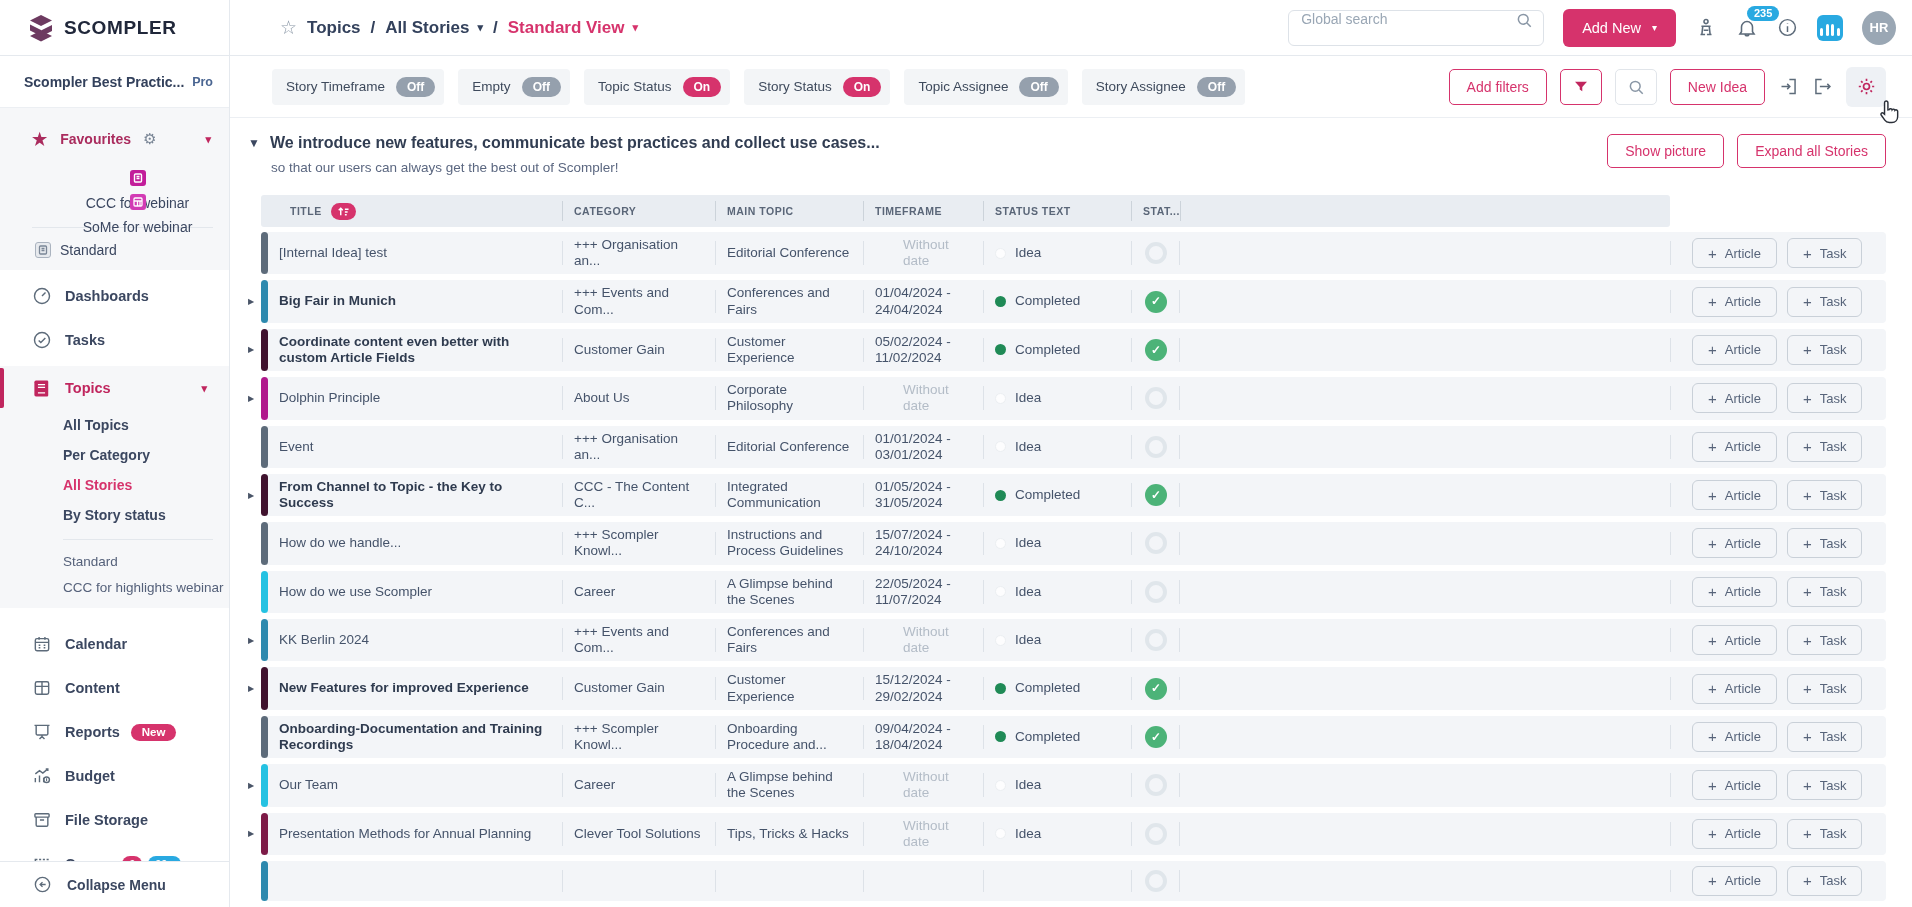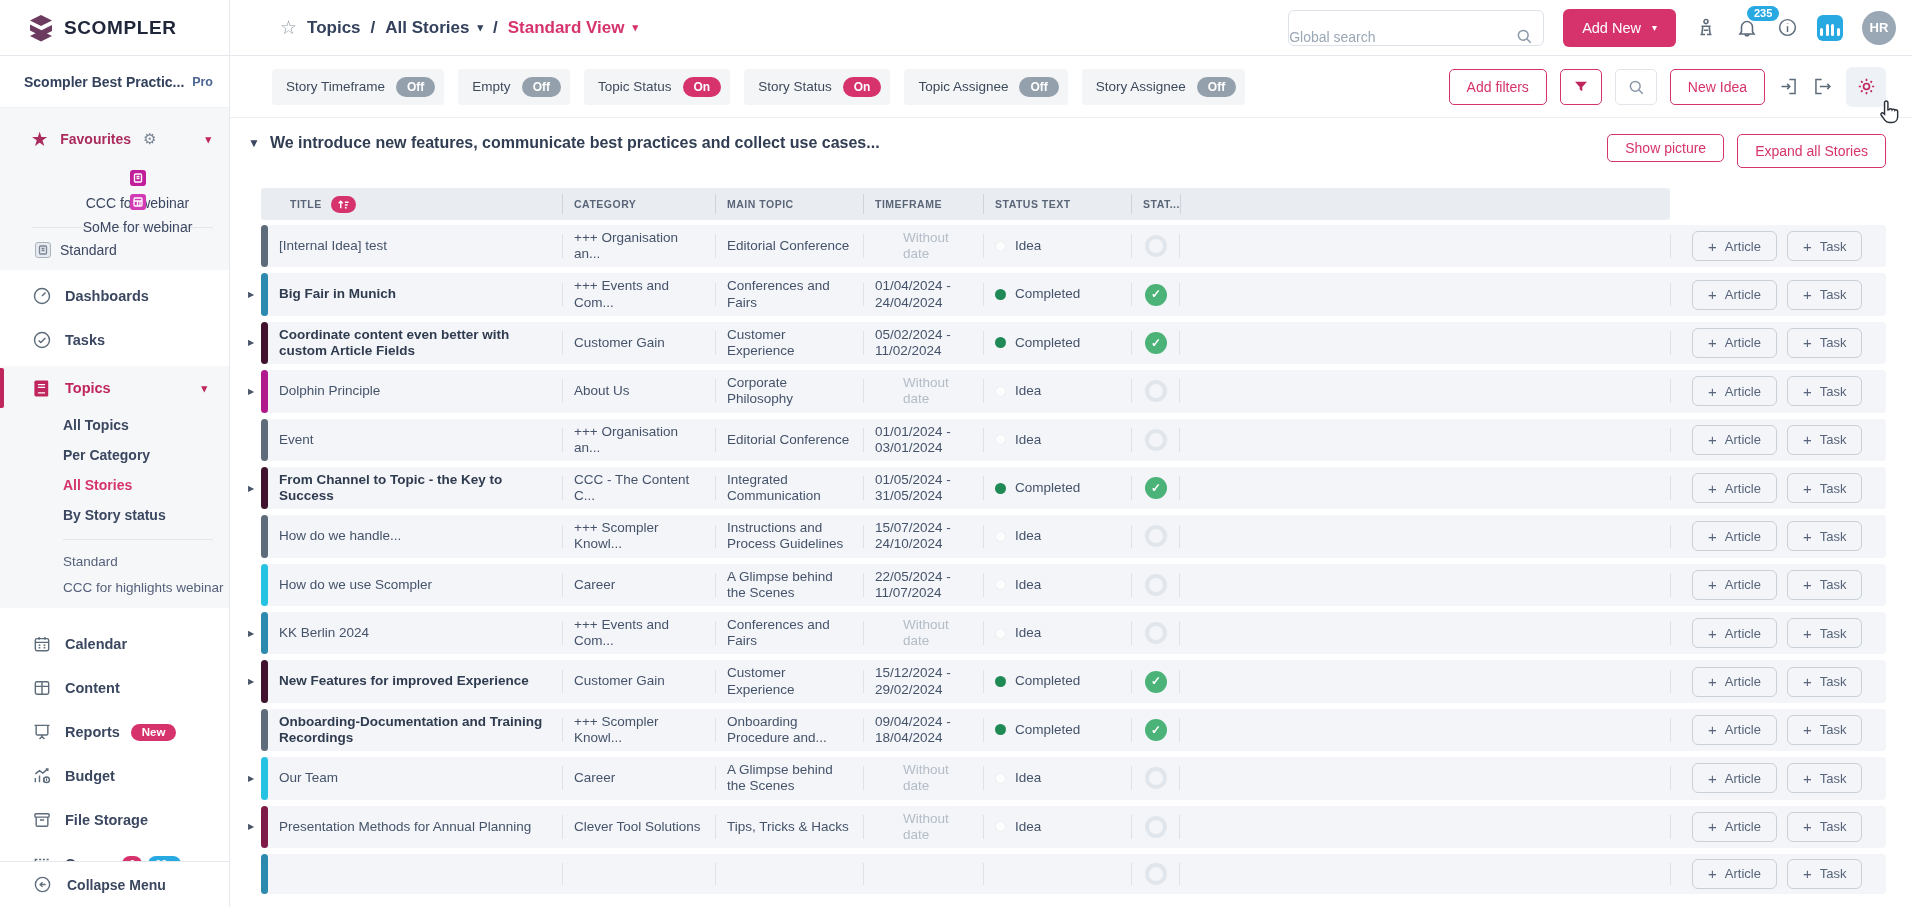--- a/index.html
+++ b/index.html
@@ -13,21 +13,21 @@
                padding-left:28px; border-right:1px solid #e5e9ee; flex:0 0 230px; }
   .logo-text { font-size:19px; font-weight:800; letter-spacing:.6px; color:#20273a; }
   .breadcrumb { display:flex; align-items:center; gap:10px; margin-left:50px;
                 font-size:17px; font-weight:700; color:#33415c; }
   .bc-star { color:#8a97a6; font-size:19px; font-weight:400; }
   .bc-caret { font-size:11px; color:#33415c; margin-left:-2px; }
   .bc-active { color:#d6336c; }
   .bc-caret.pink { color:#d6336c; }
   .topbar-right { margin-left:auto; display:flex; align-items:center; gap:19px; padding-right:16px; }
   .search-box { width:256px; height:36px; border:1px solid #dde2e8; border-radius:6px;
-                display:flex; align-items:flex-end; padding:0 10px 0 0; }
+                display:flex; align-items:flex-start; padding:0 10px 0 12px; }
   .search-box input { border:0; outline:0; flex:1; font-size:14px; color:#3b4760;
                       font-family:"Liberation Sans",sans-serif; background:transparent; }
   .search-box input::placeholder { color:#9aa7b5; }
   .btn-addnew { height:38px; background:#d6336c; color:#fff; border:none; border-radius:6px;
                 font-size:14.5px; font-weight:400; display:flex; align-items:center; gap:11px;
                 padding:0 19px; cursor:pointer; font-family:"Liberation Sans",sans-serif; }
   .btn-addnew .caret { font-size:10px; }
   .tb-icon { color:#5d6b7a; display:flex; align-items:center; cursor:pointer; }
   .bell-wrap { position:relative; }
   .badge-blue { position:absolute; top:-11px; left:11px; background:#29a9e1; color:#fff;
@@ -476,23 +476,24 @@
         </div>
       </div>
 
       <div class="content">
         <div class="story-head">
           <div class="story-left">
             <div class="story-title-row">
               <span class="story-caret">▼</span>
               <span class="story-title">We introduce new features, communicate best practices and collect use cases...</span>
             </div>
+            <div class="story-sub">so that our users can always get the best out of Scompler!</div>
           </div>
           <div class="story-actions">
-            <button class="btn-pink-outline" style="height:28px">Show picture</button>
+            <button class="btn-pink-outline" style="height:34px">Show picture</button>
             <button class="btn-pink-outline" style="height:34px">Expand all Stories</button>
           </div>
         </div>
 
         <div class="table">
           <div class="thead">
             <div class="hcell c-title">
               <span>TITLE</span>
               <span class="sort-badge">
                 <svg width="13" height="11" viewBox="0 0 14 12" fill="none" stroke="#fff" stroke-width="1.6">

